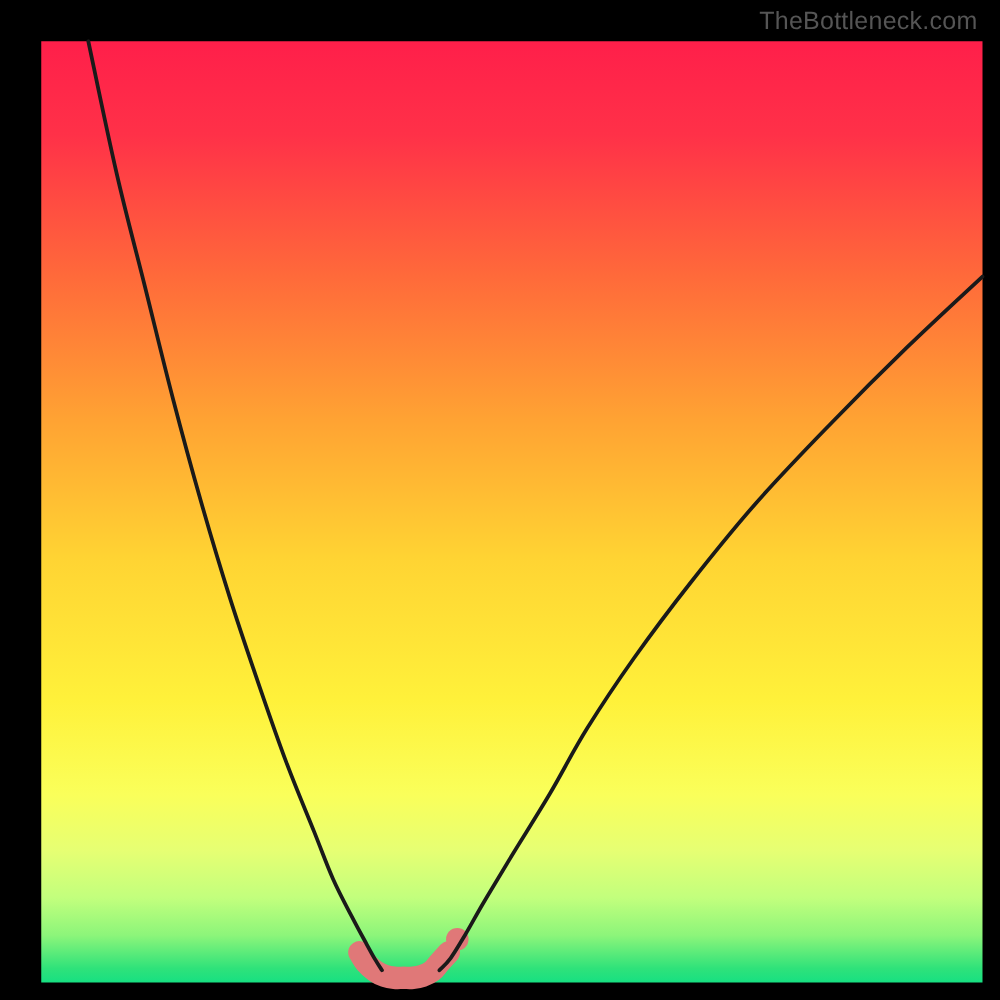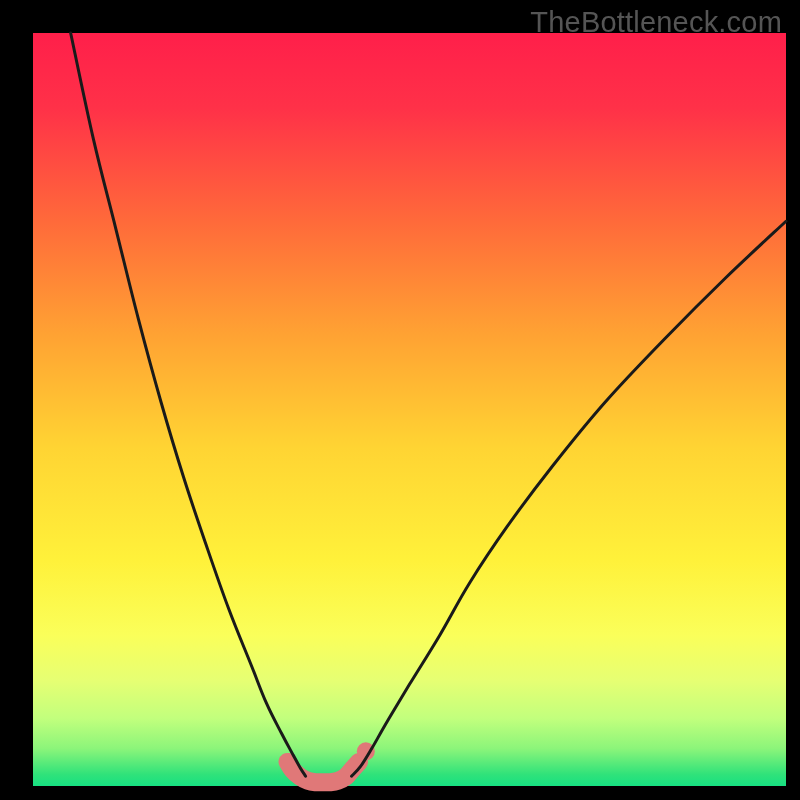--- a/index.html
+++ b/index.html
@@ -17,21 +17,21 @@
     top: 0;
     width: 800px;
     height: 800px;
     background: #000;
   }
   .watermark {
     position: absolute;
     top: 6px;
     right: 18px;
     color: #555;
-    font-size: 29px;
+    font-size: 20px;
     font-weight: 400;
     letter-spacing: 0.2px;
     user-select: none;
   }
   svg {
     position: absolute;
     left: 0;
     top: 0;
   }
 </style>

